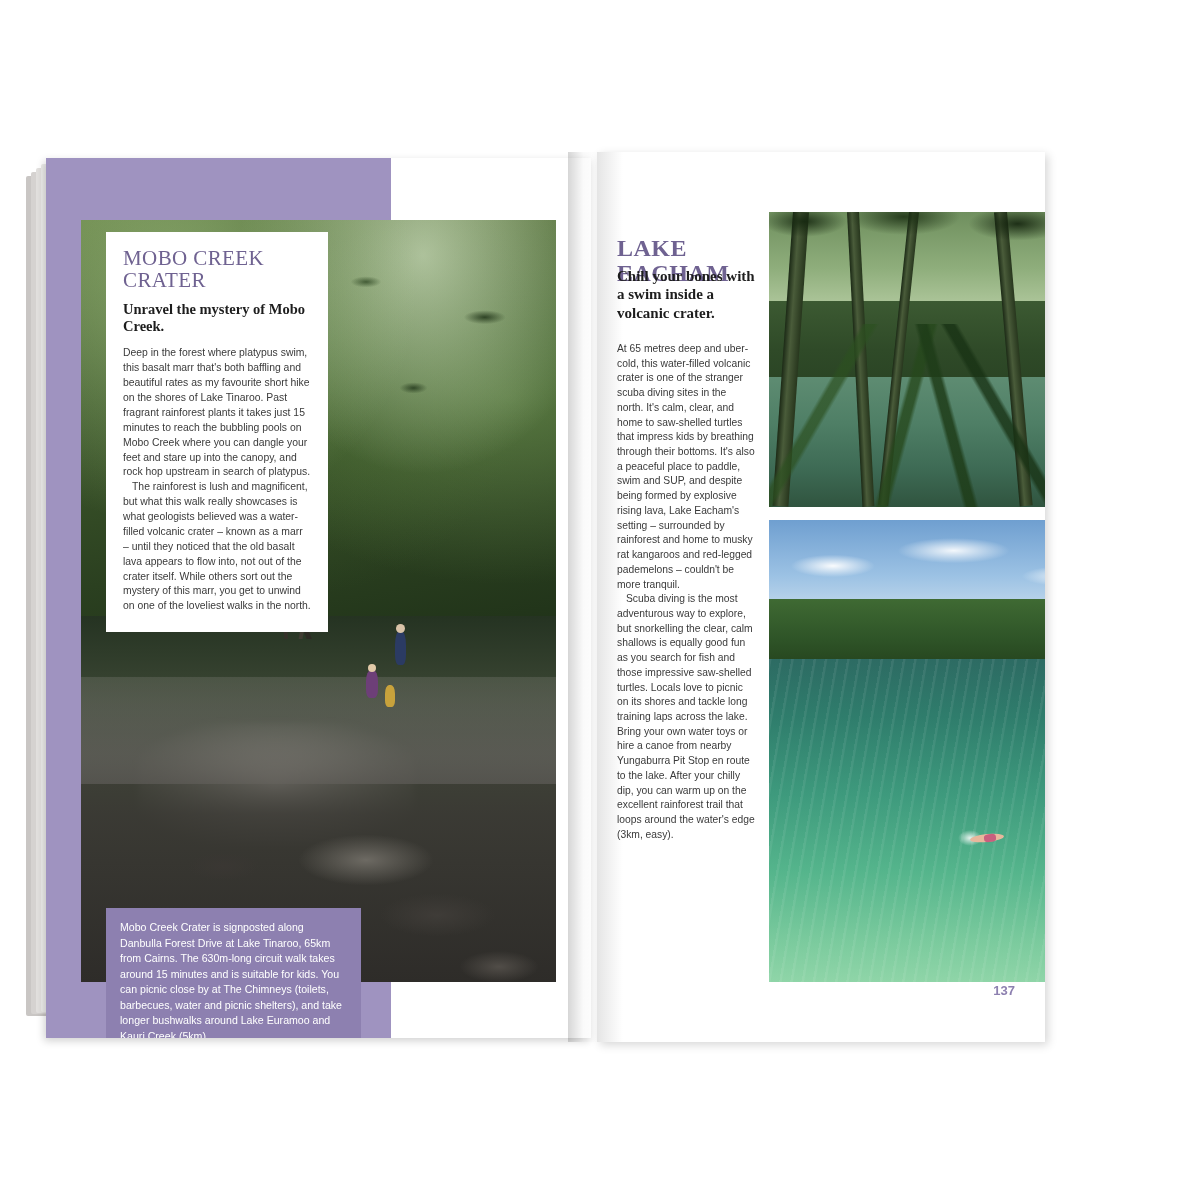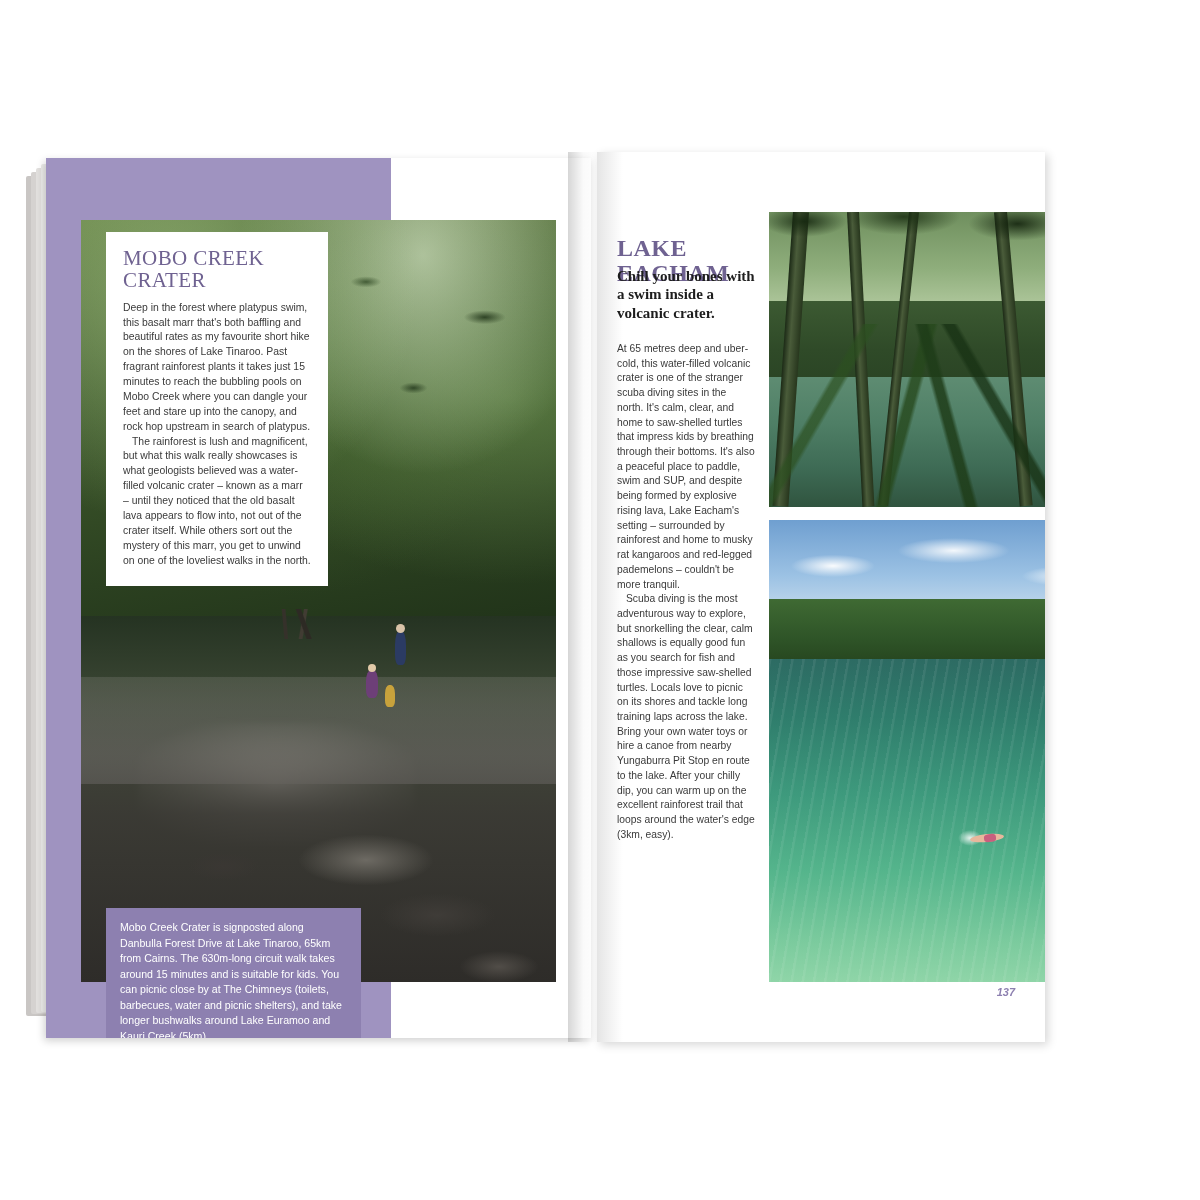--- a/index.html
+++ b/index.html
@@ -396,23 +396,22 @@
   }
 
   .wet-head { left: 516px; top: 363px; width: 196px; height: 34px; }
   .wet-body { left: 516px; top: 397px; width: 196px; height: 163px; }
 
   .page-number {
     position: absolute;
     right: 30px;
     bottom: 44px;
     color: #8d80b0;
-    font-size: 11px;
+    font-size: 13px;
     font-weight: 700;
-    font-style: italic;
   }
 </style>
 </head>
 <body>
 
 <div id="stage">
 
   <div class="page-edge e1"></div>
   <div class="page-edge e2"></div>
   <div class="page-edge e3"></div>
@@ -442,20 +441,21 @@
         </svg>
       </div>
       <div class="rh-text">
         <div class="rh-top">ATHERTON TABLELANDS</div>
         <div class="rh-sub">Mobo Creek Crater</div>
       </div>
     </div>
 
     <div class="article-card">
       <h1 class="art-title">MOBO CREEK CRATER</h1>
+      <div class="art-standfirst">Unravel the mystery of Mobo Creek.</div>
       <div class="art-body">
         <p>Deep in the forest where platypus swim, this basalt marr that's both baffling and beautiful rates as my favourite short hike on the shores of Lake Tinaroo. Past fragrant rainforest plants it takes just 15 minutes to reach the bubbling pools on Mobo Creek where you can dangle your feet and stare up into the canopy, and rock hop upstream in search of platypus.</p>
         <p>The rainforest is lush and magnificent, but what this walk really showcases is what geologists believed was a water-filled volcanic crater – known as a marr – until they noticed that the old basalt lava appears to flow into, not out of the crater itself. While others sort out the mystery of this marr, you get to unwind on one of the loveliest walks in the north.</p>
       </div>
     </div>
 
     <div class="info-body hike-body">Mobo Creek Crater is signposted along Danbulla Forest Drive at Lake Tinaroo, 65km from Cairns. The 630m-long circuit walk takes around 15 minutes and is suitable for kids. You can picnic close by at The Chimneys (toilets, barbecues, water and picnic shelters), and take longer bushwalks around Lake Euramoo and Kauri Creek (5km).</div>
   </div>
 
   <div class="page-right">

